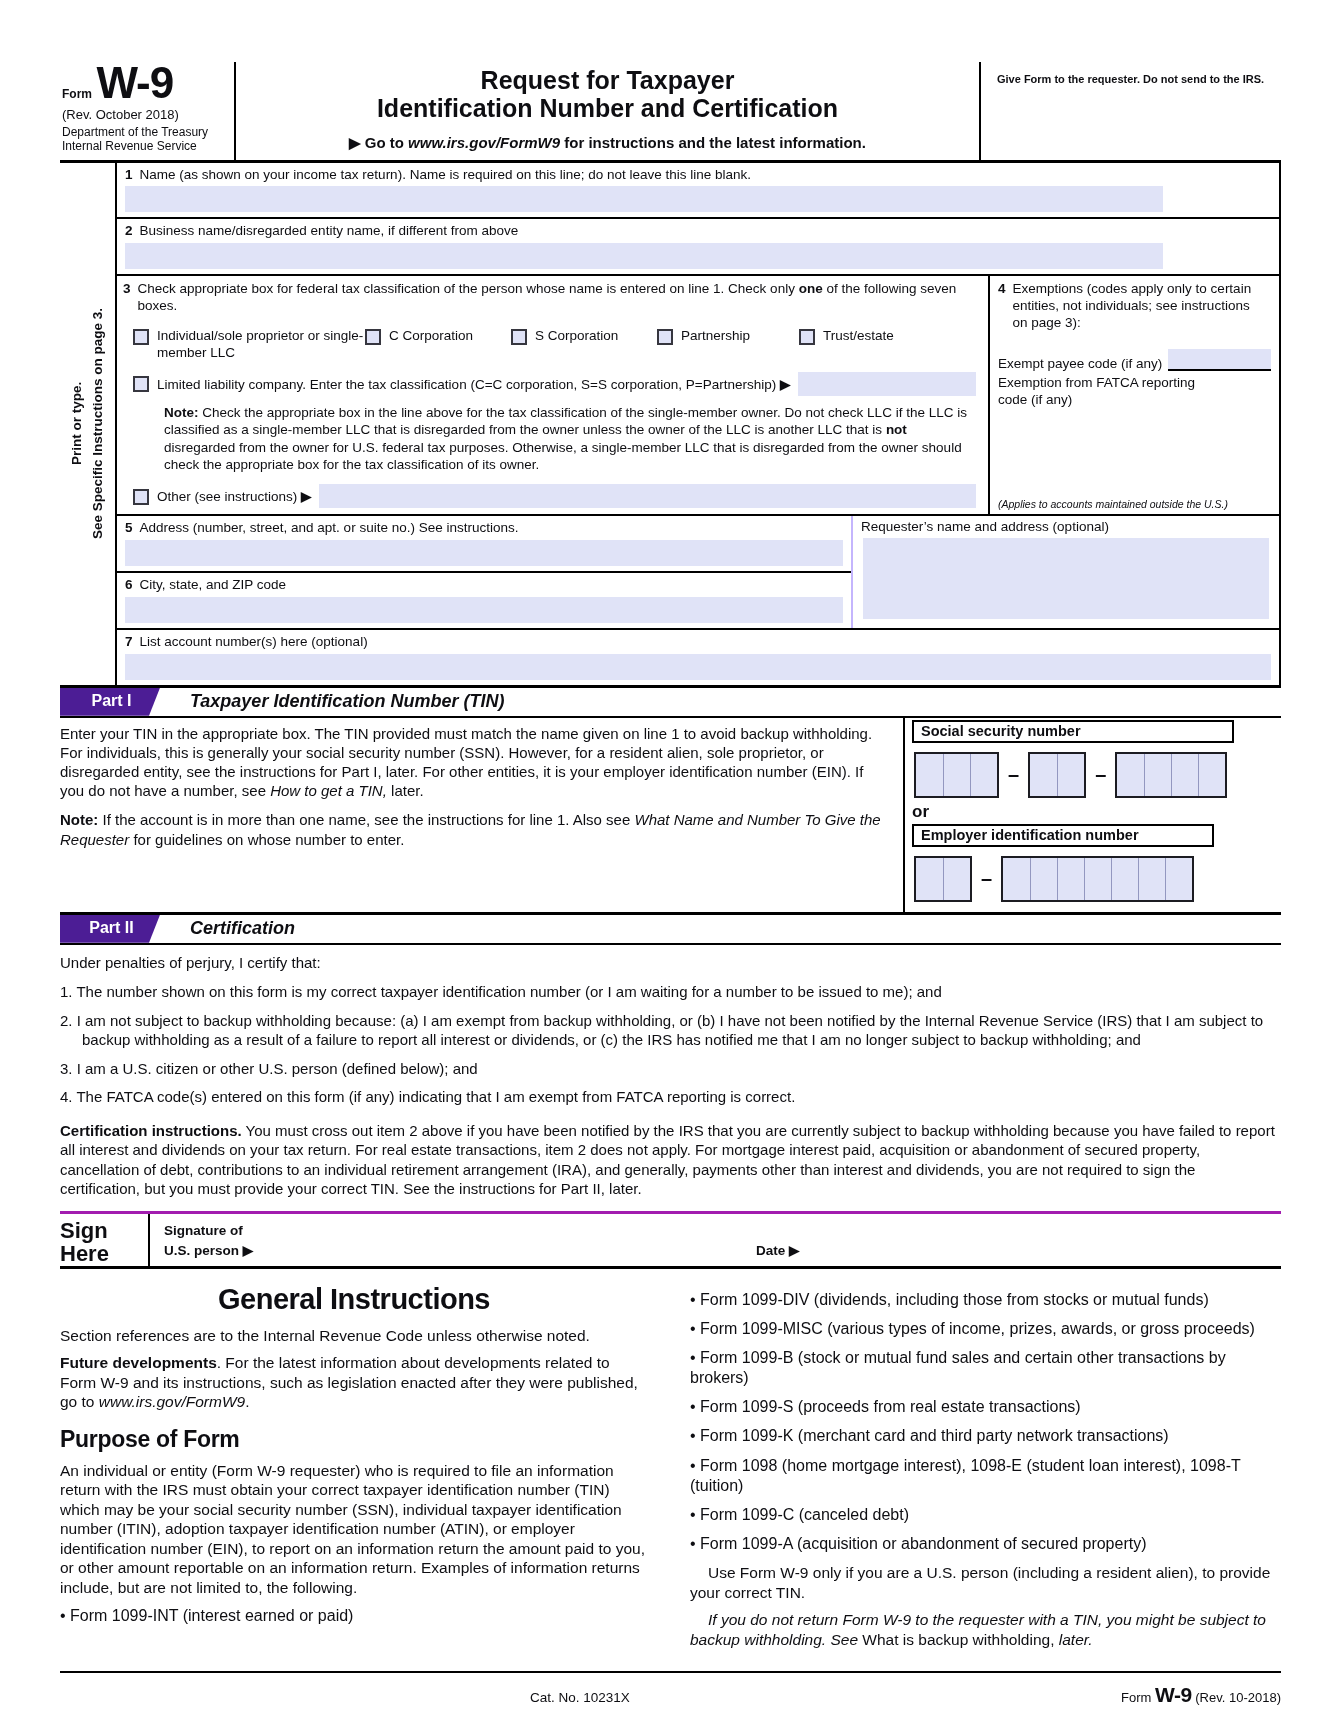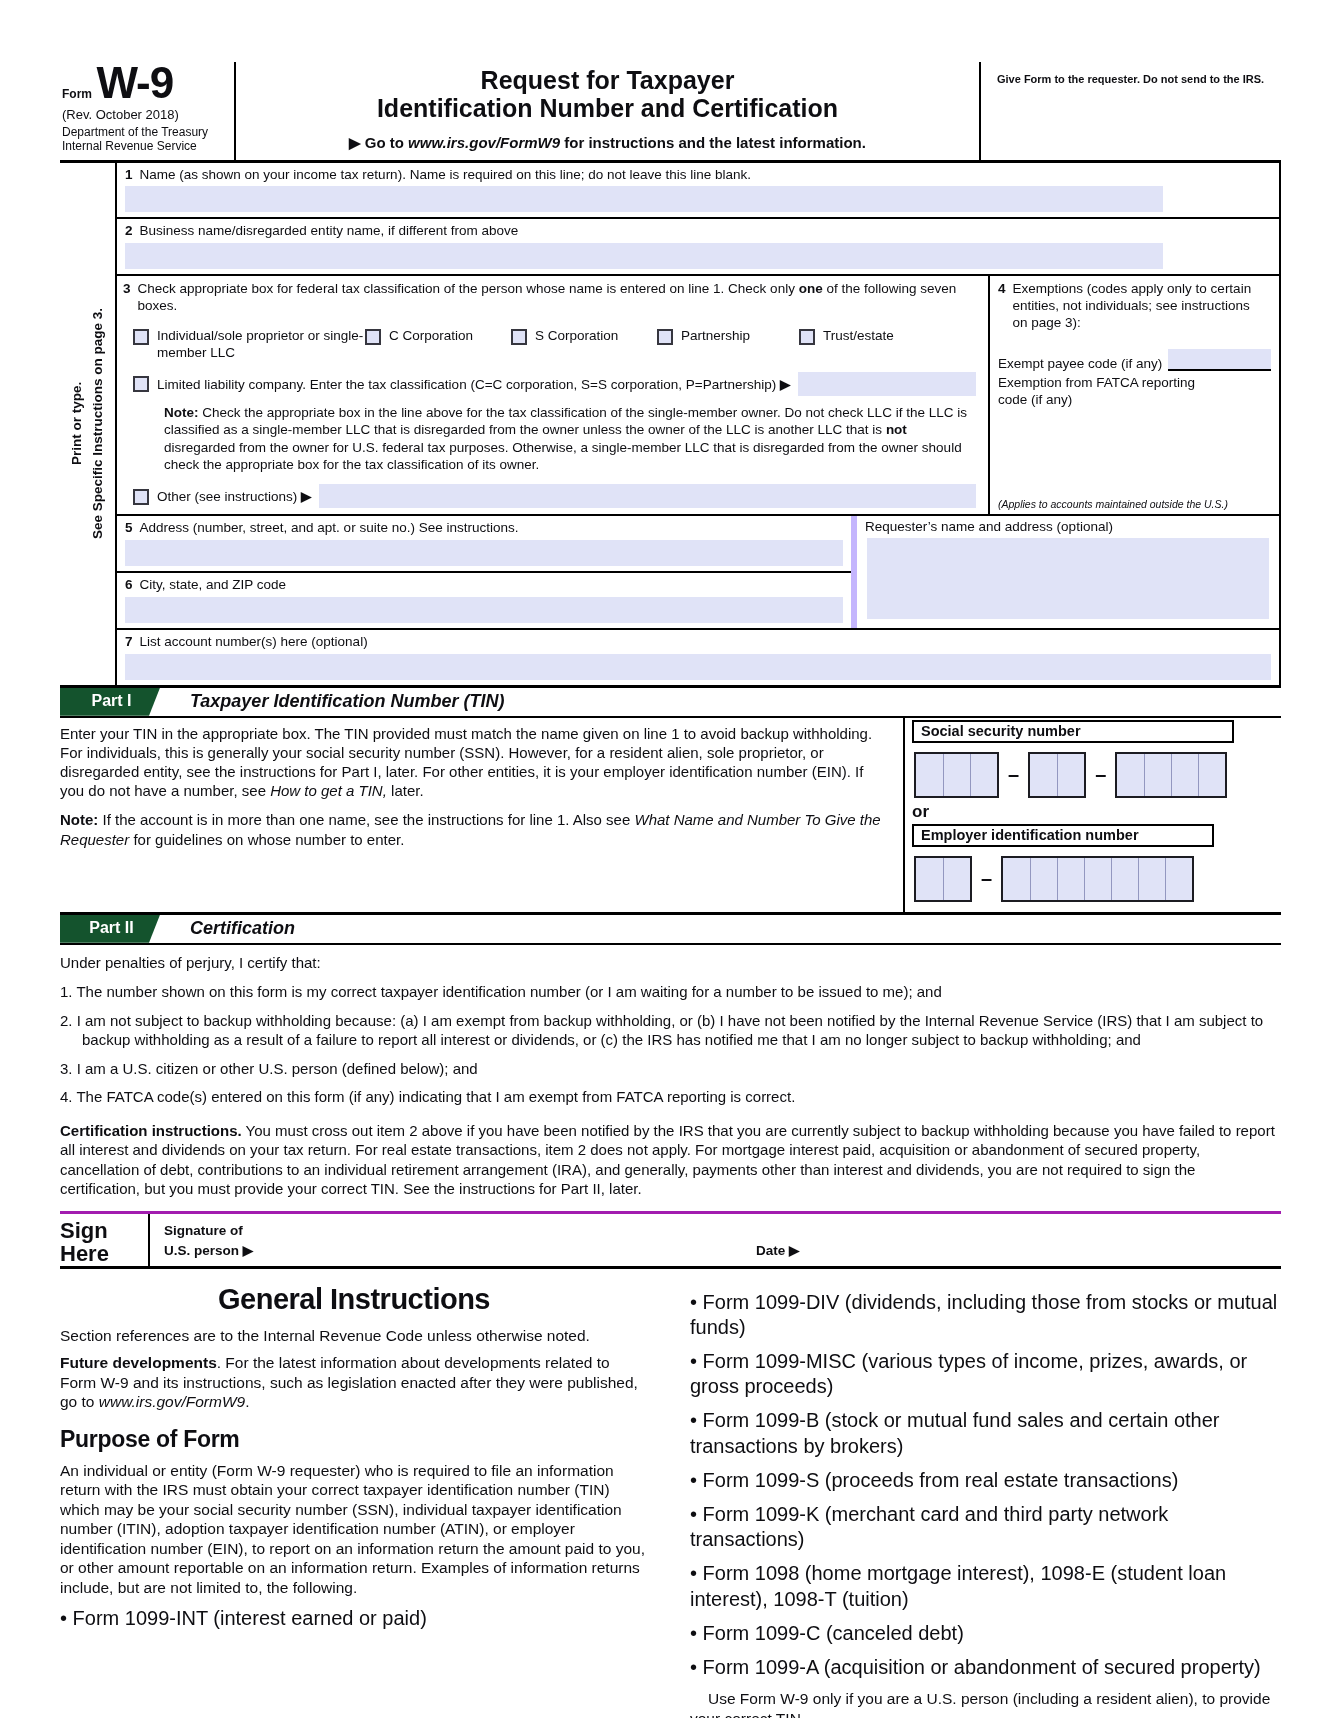--- a/index.html
+++ b/index.html
@@ -46,27 +46,27 @@
   .exrow { display:flex; align-items:flex-end; margin-top:16px; }
   .exrow .lab { white-space:nowrap; }
   .exrow .ufill { flex:1; height:22px; background:var(--fill); border-bottom:2px solid #000; margin-left:6px; }
   .fatca { margin-top:4px; }
   .fatcarow { display:flex; align-items:flex-end; margin-top:2px; }
   .applies { font-style:italic; font-size:10.5px; margin-top:auto; padding-top:8px; text-align:left; }
   .row56 { display:flex; border-bottom:2px solid #000; }
   .col56 { flex:1; }
   .col56 .r5 { border-bottom:2px solid #000; padding:2px 0 0 6px; }
   .col56 .r6 { padding:2px 0 0 6px; }
-  .reqcol { width:428px; border-left:6px solid #c4b5fd; padding:3px 8px 4px 8px; display:flex; flex-direction:column; }
+  .reqcol { width:428px; border-left:2px solid #c4b5fd; padding:3px 8px 4px 8px; display:flex; flex-direction:column; }
   .reqcol .lab { font-size:13.5px; }
   .reqfill { background:var(--fill); flex:1; margin:4px 2px 5px 2px; }
   .row7 { padding:2px 0 0 6px; }
   
   .parthdr { display:flex; align-items:stretch; border-top:3px solid #000; border-bottom:2px solid #000; }
-  .pbadge { background:#14532d; color:#fff; font-weight:bold; font-size:16px; width:100px; text-align:center; padding:4px 14px 5px 17px; clip-path:polygon(0 0,100% 0,calc(100% - 11px) 100%,0 100%); }
+  .pbadge { background:#4c1d95; color:#fff; font-weight:bold; font-size:16px; width:100px; text-align:center; padding:4px 14px 5px 17px; clip-path:polygon(0 0,100% 0,calc(100% - 11px) 100%,0 100%); }
   .ptitle { font-weight:bold; font-size:18px; padding:3px 0 4px 30px;font-style:italic; }
   
   .p1body { display:flex; }
   .p1text { flex:1; font-size:15px; line-height:1.28; padding:6px 16px 8px 0; }
   .p1text p + p { margin-top:10px; }
   .tinpanel { width:378px; border-left:2px solid #000; padding:0 0 6px 7px; }
   .tinlab { border:2px solid #000; font-weight:bold; font-size:14.5px; padding:1px 7px 2px; width:322px; margin-top:2px; background:#fff; }
   .tinlab.ein { width:302px; }
   .cellrow { display:flex; align-items:center; margin:9px 0 4px 2px; }
   .cgrp { display:flex; border:2px solid #1c1c22; }
@@ -84,21 +84,21 @@
   .signhere { width:88px; font-weight:bold; font-size:22px; line-height:1.05; padding-top:5px; }
   .sigblock { border-left:2px solid #000; width:608px; font-weight:bold; font-size:13.5px; line-height:1.5; padding:7px 0 0 14px; }
   .dateblock { flex:1; font-weight:bold; font-size:13.5px; display:flex; align-items:flex-end; padding-bottom:8px; }
   
   .cols { display:flex; gap:42px; margin-top:12px; }
   .colL { width:588px; }
   .colR { flex:1; }
   .gi-title { font-size:29px; font-weight:bold; letter-spacing:-0.5px; margin:2px 0 10px;text-align:center; }
   .pof-title { font-size:23px; font-weight:bold; letter-spacing:-0.3px; margin:14px 0 8px; }
   .ipara { font-size:15.5px; line-height:1.26; margin:8px 0; }
-  .bullet { font-size:20px; line-height:1.26; margin:9px 0; }
+  .bullet { font-size:16px; line-height:1.26; margin:9px 0; }
   .indent1 { text-indent:18px; }
   
   .footer { display:flex; align-items:baseline; border-top:2px solid #000; margin-top:14px; padding-top:10px; }
   .f-spacer { width:470px; }
   .cat { font-size:13.5px; }
   .f-grow { flex:1; }
   .fid { font-size:13px; }
   .fid .fnum { font-size:21px; font-weight:bold; letter-spacing:-0.5px; }
 </style>
 </head>

